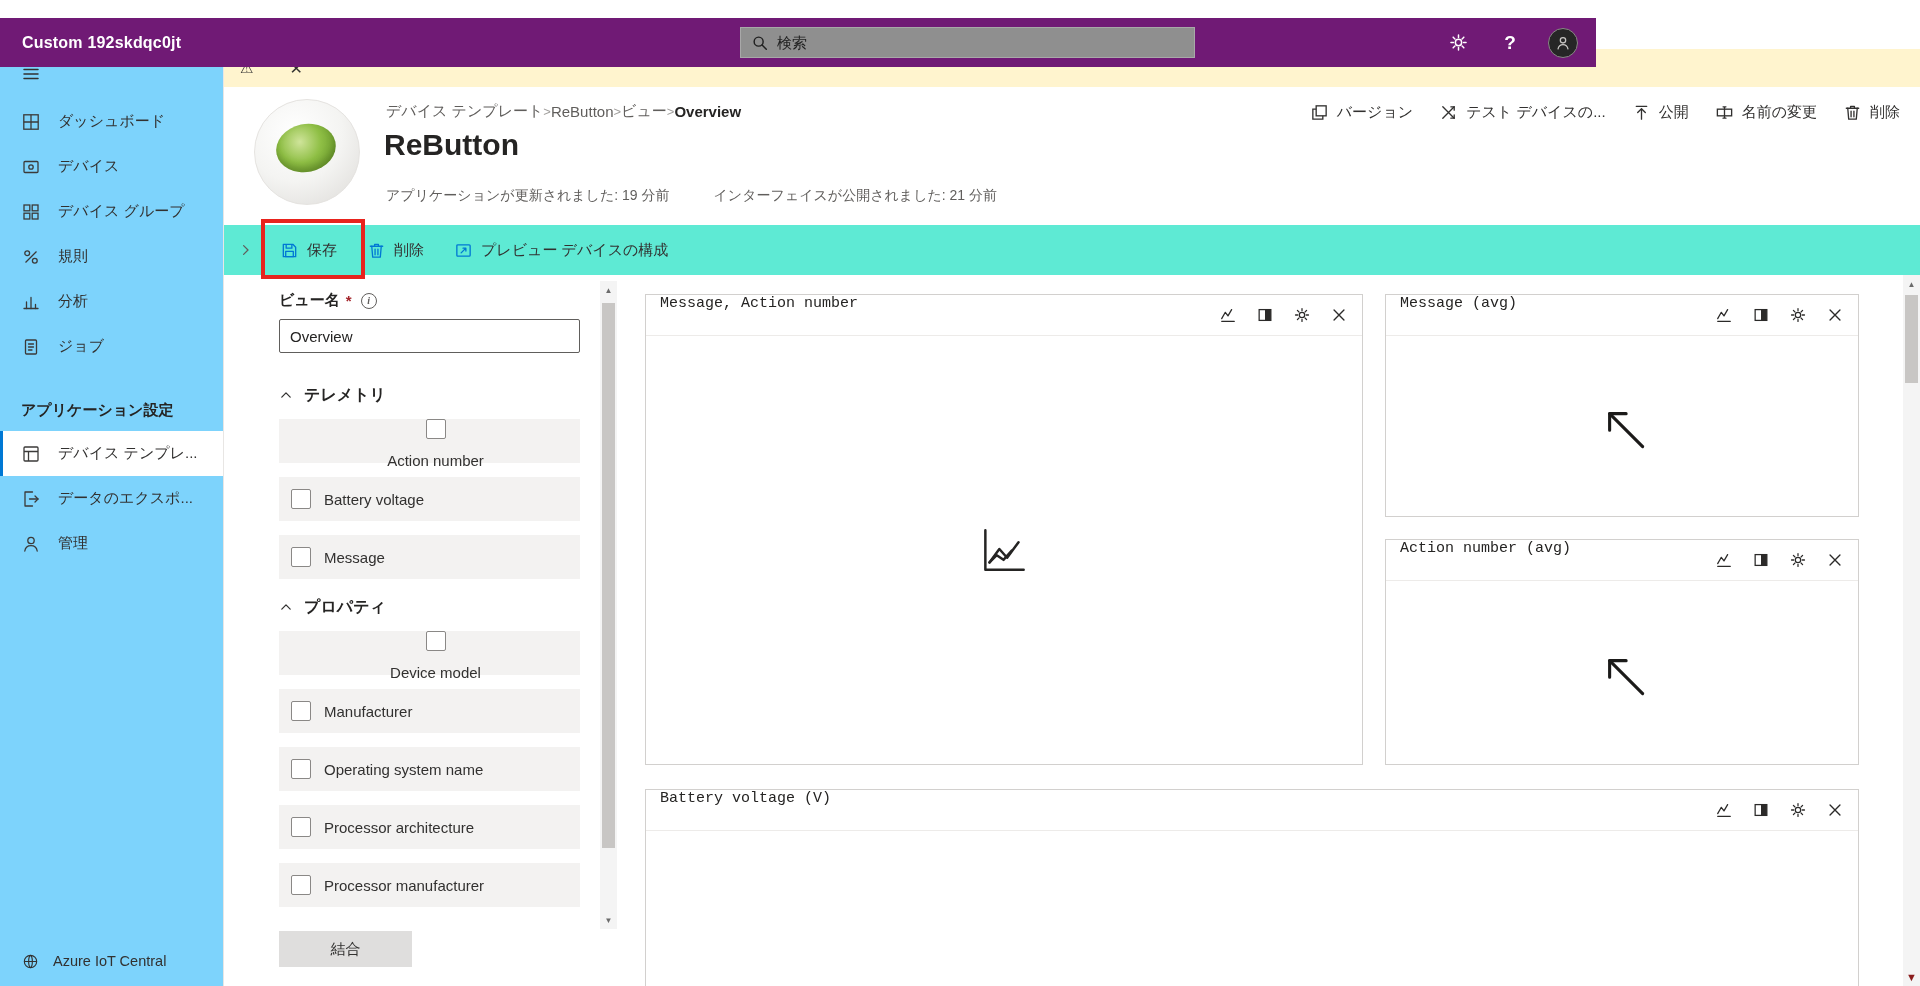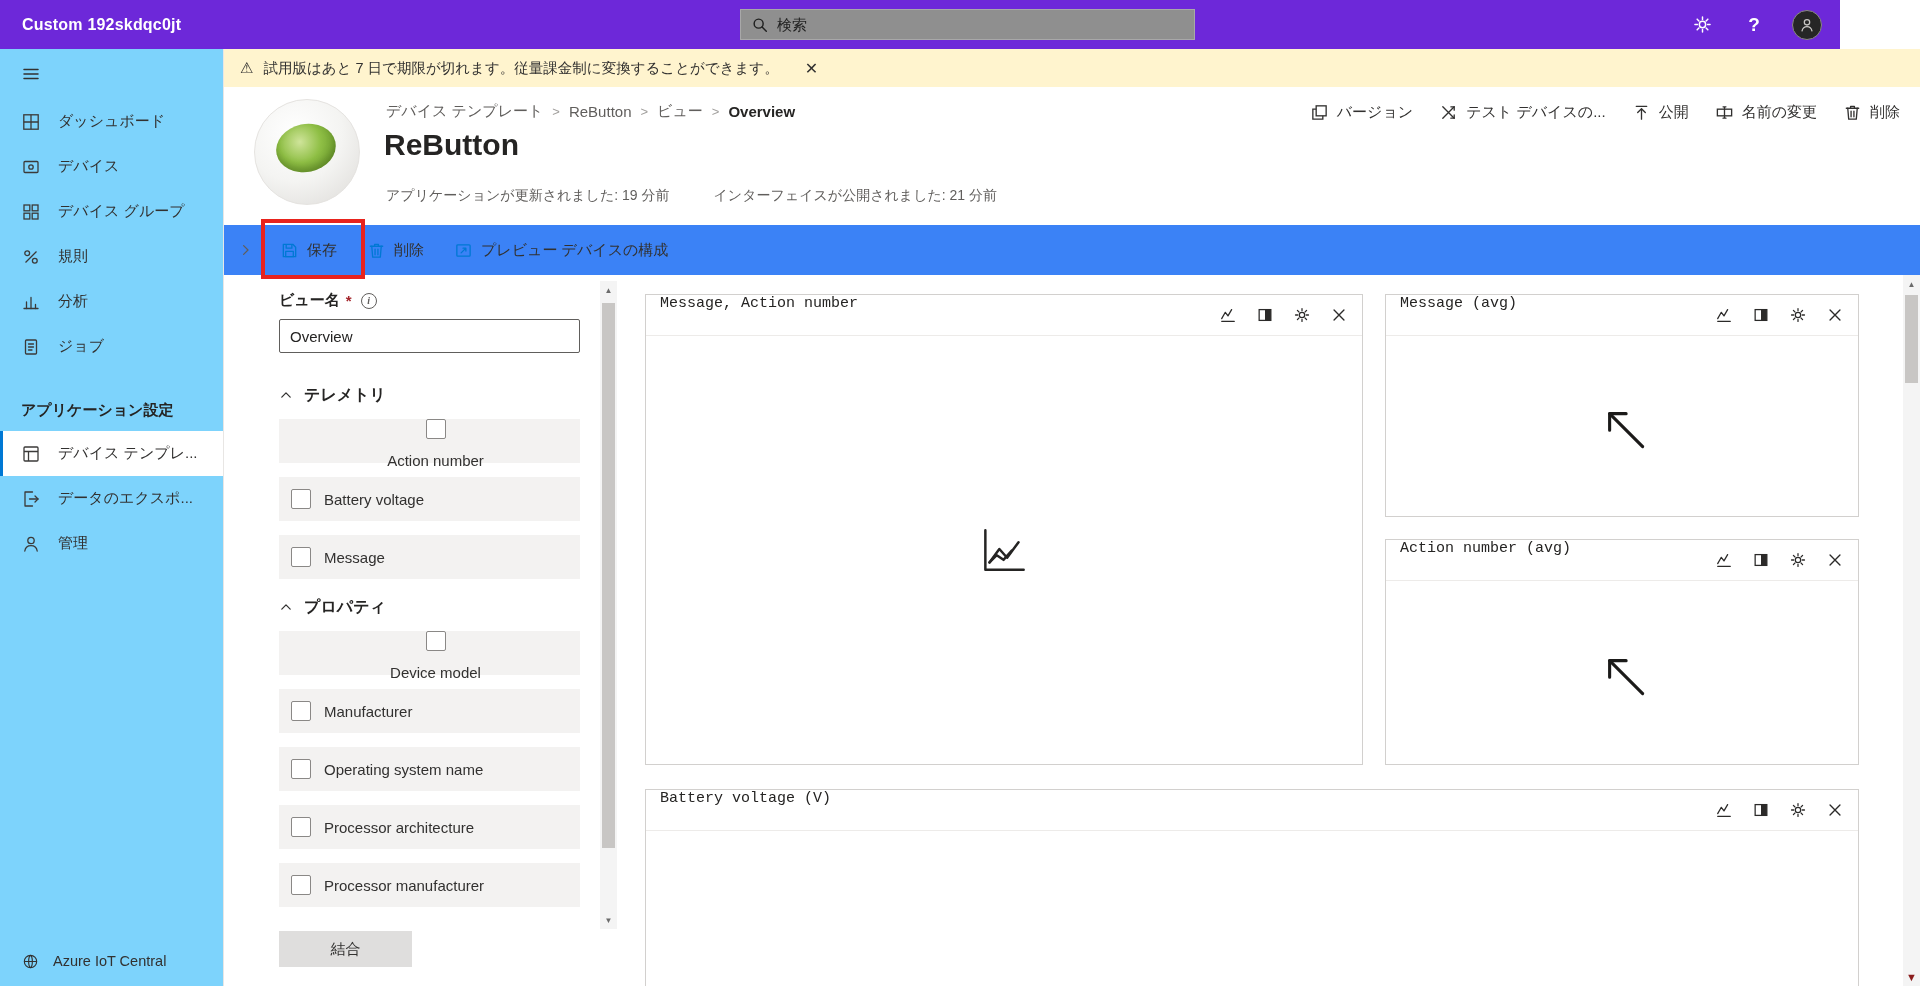--- a/index.html
+++ b/index.html
@@ -4,21 +4,21 @@
 <style>
   * { box-sizing: border-box; margin: 0; padding: 0; }
   html,body { width:1920px; height:986px; overflow:hidden; }
   body {
     font-family: "Liberation Sans", "DejaVu Sans", sans-serif;
     color:#323130; background:#fff; position:relative; font-size:15px;
   }
   svg { display:block; }
 
   
-  .topbar { position:absolute; top:0; left:0; width:1840px; height:49px; background:#6d28d9; color:#fff;
+  .topbar { position:absolute; top:18px; left:0; width:1596px; height:49px; background:#701a75; color:#fff;
             display:flex; align-items:center; z-index:20; }
   .app-name { margin-left:22px; font-size:16px; font-weight:bold; letter-spacing:.2px; }
   .search-box { position:absolute; left:740px; top:9px; width:455px; height:31px; background:#8f8f8f;
                 border:1px solid #a8a8a8; display:flex; align-items:center; padding:0 10px; gap:8px; }
   .search-box input { flex:1; background:transparent; border:none; outline:none; font-size:15px; color:#161616; font-family:inherit; }
   .search-box input::placeholder { color:#222; opacity:1; }
   .topbar-right { margin-left:auto; display:flex; align-items:center; gap:24px; padding-right:18px; }
   .tb-icon-btn { color:#fff; display:flex; align-items:center; justify-content:center; width:28px; height:28px;
                  font-size:19px; font-weight:bold; }
   .avatar { width:30px; height:30px; border-radius:50%; border:1px solid #8a8886; background:#262626;
@@ -44,30 +44,30 @@
   .notif-link { margin-left:auto; color:#0078d4; cursor:pointer; text-decoration:none; }
   .notif-close { margin-left:26px; font-size:16px; color:#323130; cursor:pointer; }
 
   .page-header { height:138px; position:relative; flex:none; background:#fff; }
   .device-avatar { position:absolute; left:30px; top:12px; width:106px; height:106px; border-radius:50%;
                    background:radial-gradient(circle at 38% 32%, #ffffff 0%, #f4f4f2 50%, #dcdad7 100%);
                    border:1px solid #e5e3e0; }
   .device-green { position:absolute; left:21px; top:24px; width:60px; height:48px; border-radius:50%;
                   background:radial-gradient(circle at 42% 35%, #cfe49a 0%, #8fbf45 45%, #5a8a21 100%);
                   box-shadow: inset 0 -5px 7px rgba(60,90,20,.35); transform:rotate(-12deg); }
-  .breadcrumb { position:absolute; left:162px; top:15px; display:flex; align-items:center; gap:9px; font-size:15px; color:#605e5c; }
+  .breadcrumb { position:absolute; left:162px; top:15px; display:flex; align-items:center; font-size:15px; color:#605e5c; }
   .breadcrumb .sep { color:#a19f9d; font-size:13px; }
   .breadcrumb .current { color:#252423; font-weight:bold; }
   .page-title { position:absolute; left:160px; top:41px; font-size:30px; font-weight:600; color:#252423; }
   .page-meta { position:absolute; left:162px; top:100px; display:flex; gap:44px; font-size:14px; color:#605e5c; }
   .header-toolbar { position:absolute; right:20px; top:16px; display:flex; align-items:center; gap:26px; font-size:15px; color:#323130; }
   .ht-item { display:flex; align-items:center; gap:8px; cursor:pointer; }
   .ht-item .hic { display:flex; color:#323130; }
 
-  .command-bar { height:50px; display:flex; align-items:center; padding-left:14px; flex:none; background:#3b82f6; }
+  .command-bar { height:50px; display:flex; align-items:center; padding-left:14px; flex:none; background:#5eead4; }
   .collapse-btn { color:#605e5c; margin-right:26px; display:flex; cursor:pointer; }
   .cmd-item { display:flex; align-items:center; gap:8px; font-size:15px; color:#323130; margin-right:30px; cursor:pointer; }
   .cmd-item .cmd-ic { color:#0078d4; display:flex; }
 
   .annotation { position:absolute; left:37px; top:170px; width:104px; height:60px; border:4px solid #e8231d;
                 pointer-events:none; z-index:30; }
 
   
   .content { flex:1; position:relative; overflow:hidden; background:#fff; }
 
@@ -244,21 +244,20 @@
         </svg>
       </span>
     <span>Azure IoT Central</span>
   </div>
 </nav>
 
 <div class="main">
 
   <div class="notif">
     <span class="notif-warn-icon">⚠</span>
-    <span>試用版はあと 7 日で期限が切れます。従量課金制に変換することができます。</span>
     <span class="notif-close">✕</span>
   </div>
 
   <div class="page-header">
     <div class="device-avatar">
       <div class="device-green"></div>
     </div>
 
     <div class="breadcrumb">
       <span>デバイス テンプレート</span>

